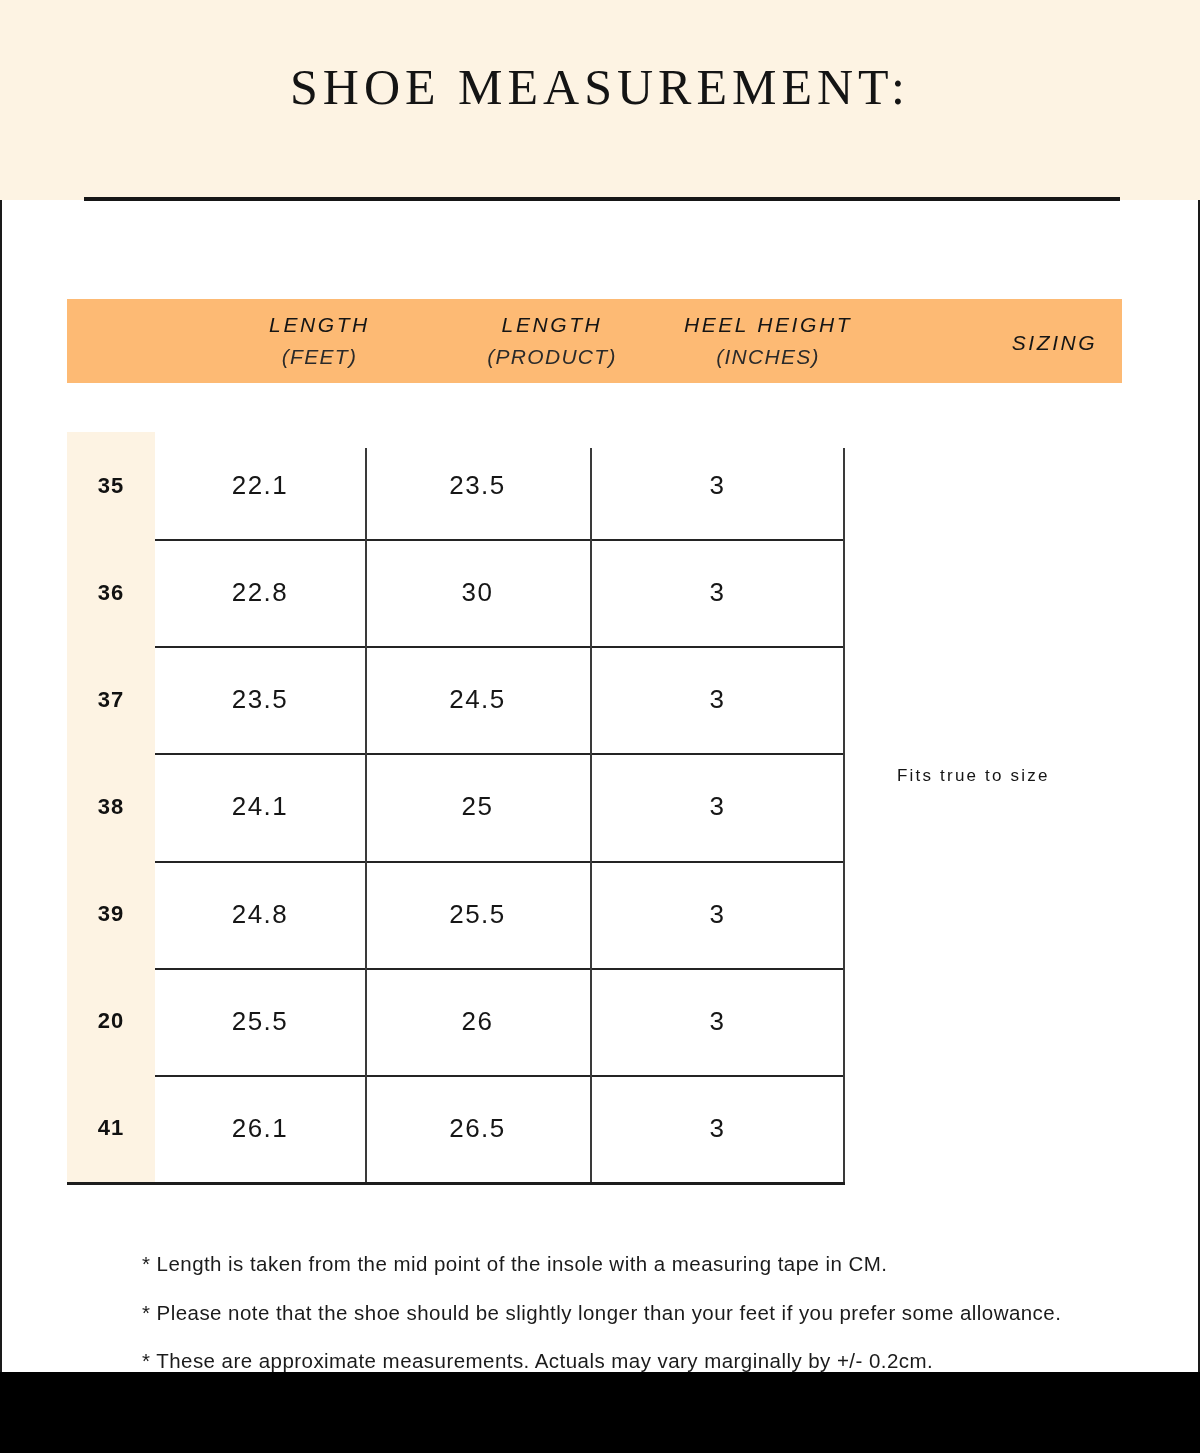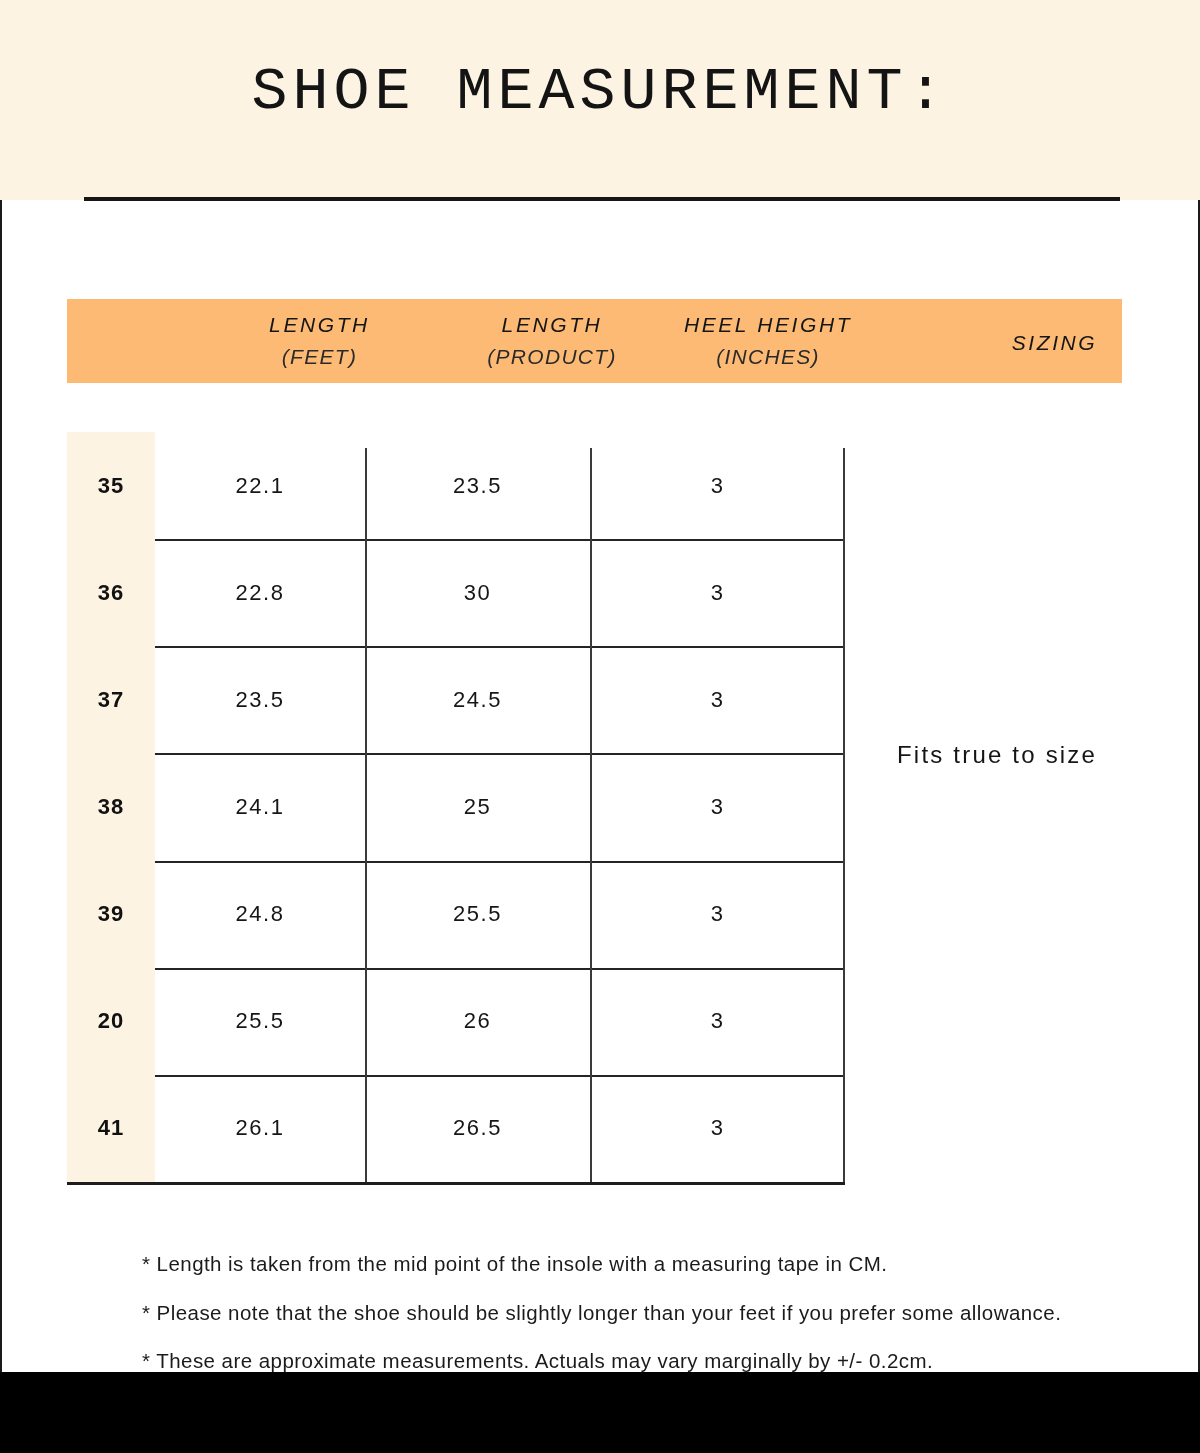--- a/index.html
+++ b/index.html
@@ -36,25 +36,25 @@
     top: -2px;
     height: 200px;
     background: #FDF3E3;
   }
   #title {
     position: absolute;
     left: 0;
     right: 0;
     top: 58px;
     text-align: center;
-    font-size: 60px;
+    font-size: 50px;
     font-weight: 400;
     letter-spacing: 5px;
     color: #141414;
-    font-family: Liberation Mono, monospace;
+    font-family: Liberation Serif, serif;
     white-space: nowrap;
   }
   #title-rule {
     position: absolute;
     left: 82px;
     width: 1036px;
     top: 195px;
     height: 0;
     border-top: 4px solid #161616;
   }
@@ -146,21 +146,21 @@
     letter-spacing: 1px;
     color: #111111;
   }
   .dcell {
     position: absolute;
     top: 0;
     height: 107.14px;
     display: flex;
     align-items: center;
     justify-content: center;
-    font-size: 22px;
+    font-size: 26px;
     letter-spacing: 1.5px;
     color: #161616;
   }
   .dcell.c1 { left: 88px;  width: 210px; }
   .dcell.c2 { left: 298px; width: 225px; }
   .dcell.c3 { left: 523px; width: 255px; }
 
   
   .vrule {
     position: absolute;
@@ -170,22 +170,22 @@
     border-left: 2px solid #3a3a3a;
   }
   #v1 { left: 298px; }
   #v2 { left: 523px; }
   #v3 { left: 776px; }
 
   
   #sizing-note {
     position: absolute;
     left: 895px;
-    top: 739px;
-    font-size: 24px;
+    top: 764px;
+    font-size: 17px;
     letter-spacing: 2.2px;
     color: #151515;
     white-space: nowrap;
   }
 
   
   #notes {
     position: absolute;
     left: 140px;
     top: 1252px;

